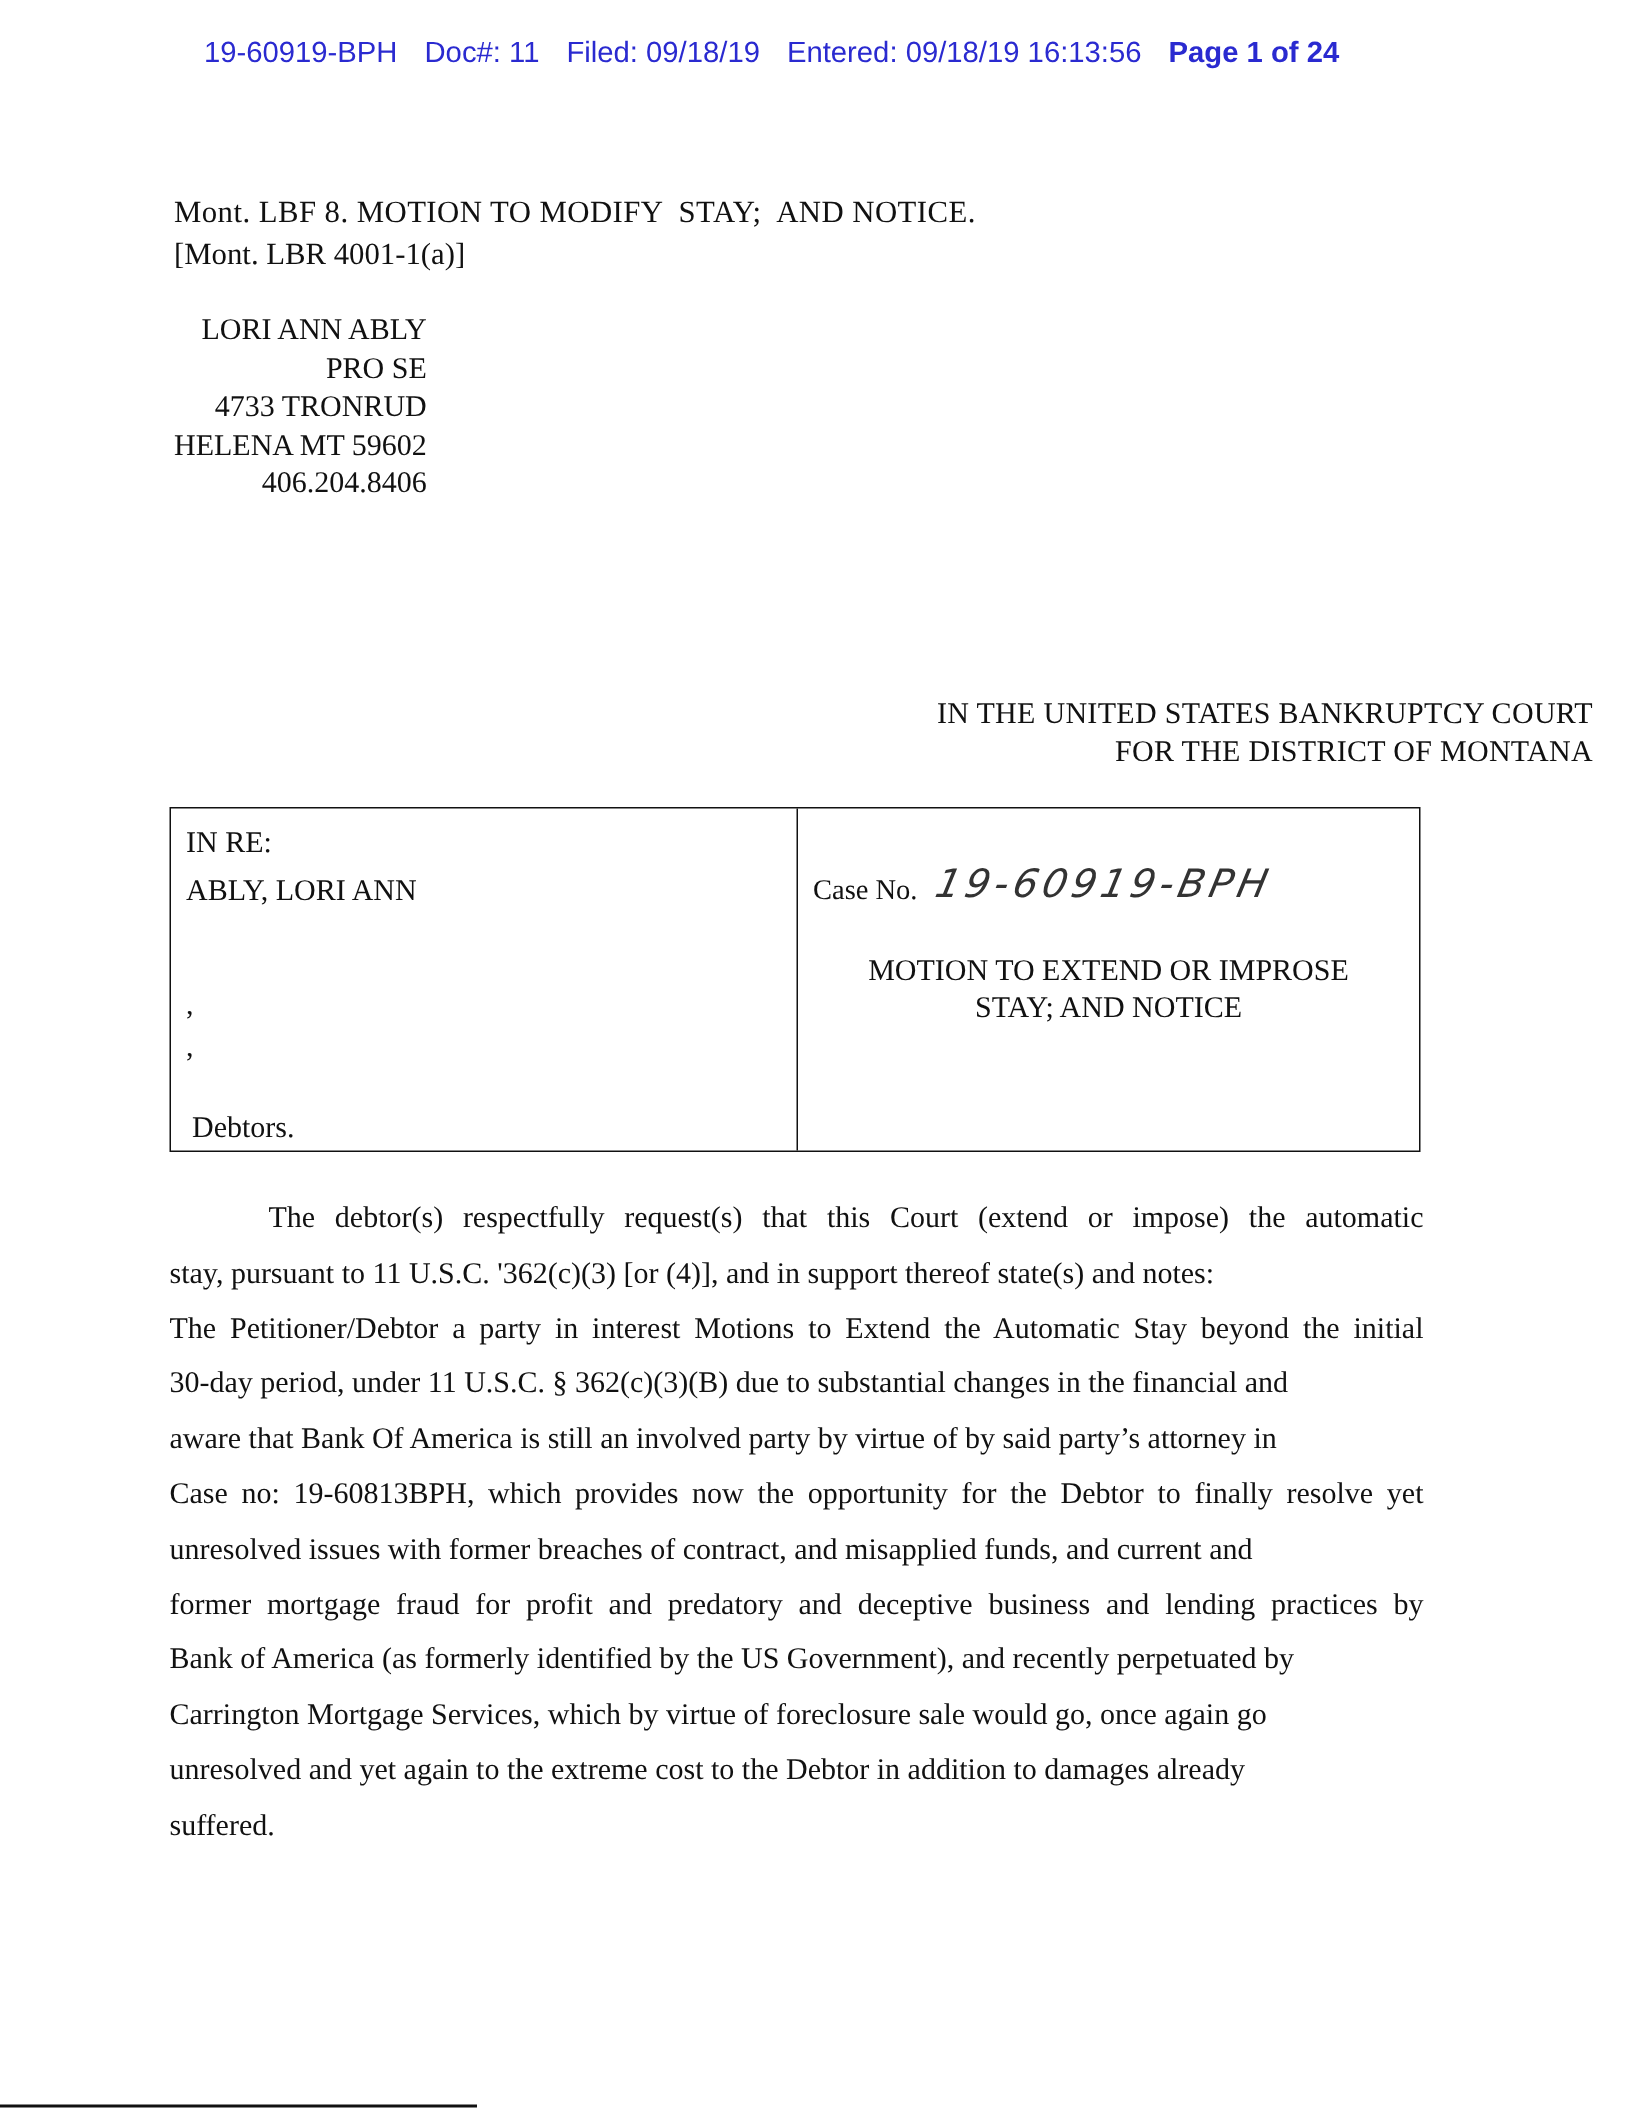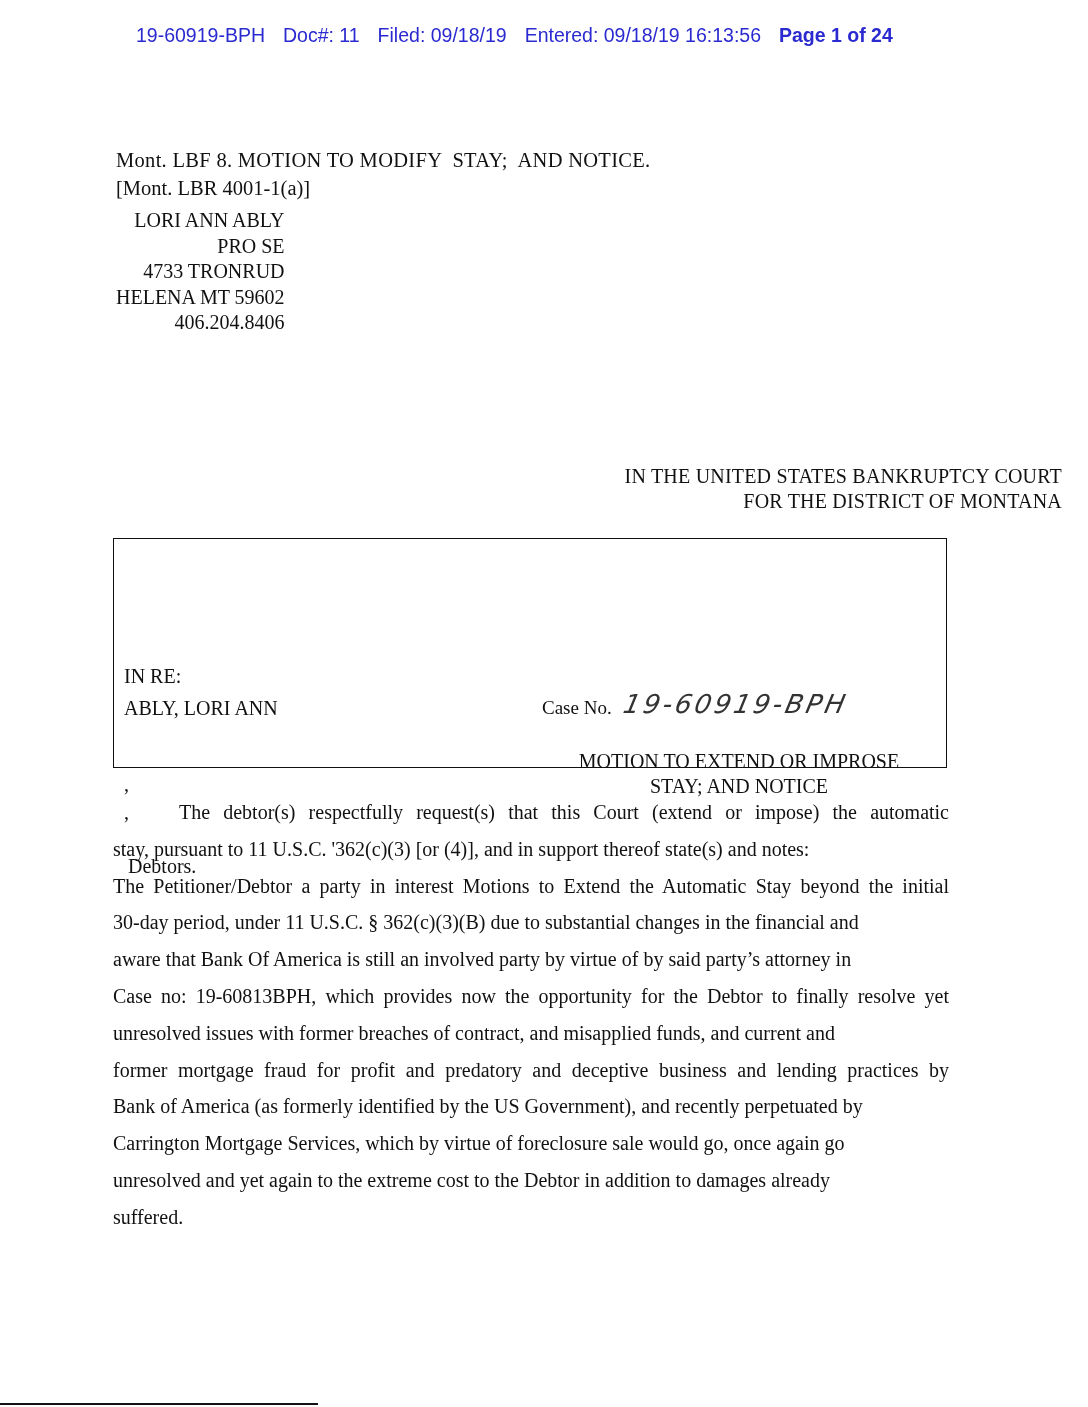--- a/index.html
+++ b/index.html
@@ -60,21 +60,20 @@
 
     .caption {
       position: absolute;
       left: 113px;
       top: 538px;
       width: 834px;
       height: 230px;
       border: 1.5px solid #111;
       box-sizing: border-box;
       display: flex;
-      align-items: center;
     }
     .caption .left {
       width: 417px;
       border-right: 1.5px solid #111;
       position: relative;
       font-size: 20px;
     }
     .caption .right {
       flex: 1;
       position: relative;
@@ -126,21 +125,21 @@
       height: 2px;
       background: #111;
     }
   </style>
 </head>
 <body>
 
 <div class="stamp"><span>19-60919-BPH</span><span>Doc#: 11</span><span>Filed: 09/18/19</span><span>Entered: 09/18/19 16:13:56</span><span>Page 1 of 24</span></div>
 
 <div class="form-header">
-  <div class="title" style="white-space:pre;margin-top:18px;">Mont. LBF 8. MOTION TO MODIFY  STAY;  AND NOTICE.</div>
+  <div class="title" style="white-space:pre;">Mont. LBF 8. MOTION TO MODIFY  STAY;  AND NOTICE.</div>
   <div>[Mont. LBR 4001-1(a)]</div>
 </div>
 
 <div class="contact">
   <div>LORI ANN ABLY</div>
   <div>PRO SE</div>
   <div>4733 TRONRUD</div>
   <div>HELENA MT 59602</div>
   <div>406.204.8406</div>
 </div>

